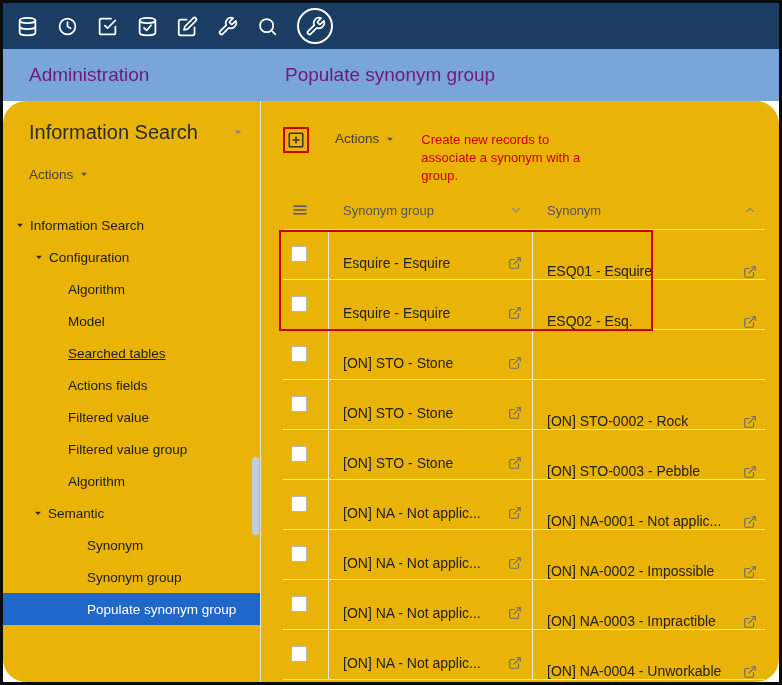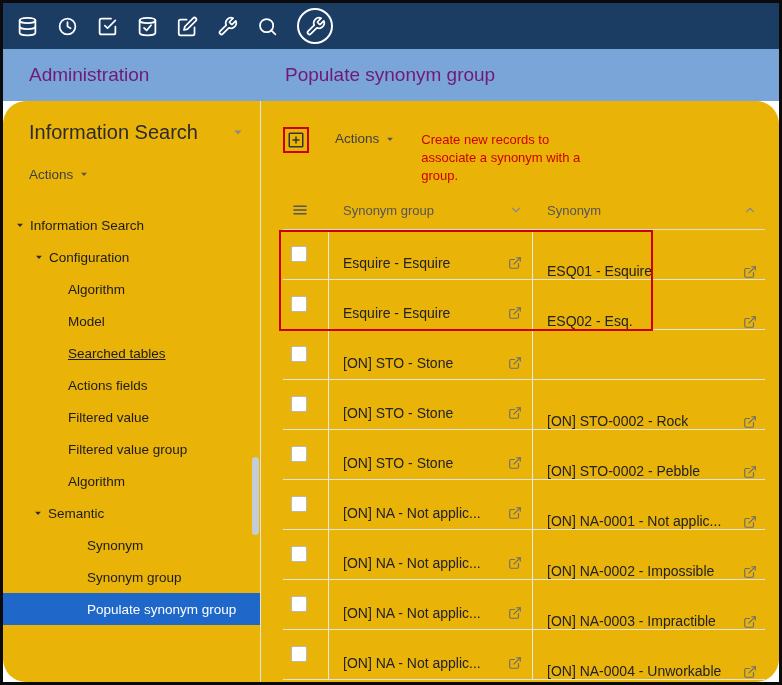--- a/index.html
+++ b/index.html
@@ -372,21 +372,21 @@
                 <span class="cell-text">[ON] STO - Stone</span>
                 <span class="link-ic">
                   <svg viewBox="0 0 24 24" fill="none" stroke="currentColor" stroke-width="2" stroke-linecap="round" stroke-linejoin="round">
                     <path d="M18 13v6a2 2 0 0 1-2 2H5a2 2 0 0 1-2-2V8a2 2 0 0 1 2-2h6"></path>
                     <polyline points="15 3 21 3 21 9"></polyline>
                     <line x1="10" y1="14" x2="21" y2="3"></line>
                   </svg>
                 </span>
               </div>
               <div class="cell-syn">
-                <span class="cell-text">[ON] STO-0002 - Pebble</span>
+                <span class="cell-text">[ON] STO-0003 - Pebble</span>
                 <span class="link-ic">
                   <svg viewBox="0 0 24 24" fill="none" stroke="currentColor" stroke-width="2" stroke-linecap="round" stroke-linejoin="round">
                     <path d="M18 13v6a2 2 0 0 1-2 2H5a2 2 0 0 1-2-2V8a2 2 0 0 1 2-2h6"></path>
                     <polyline points="15 3 21 3 21 9"></polyline>
                     <line x1="10" y1="14" x2="21" y2="3"></line>
                   </svg>
                 </span>
               </div>
             </div>
             <div class="row">

